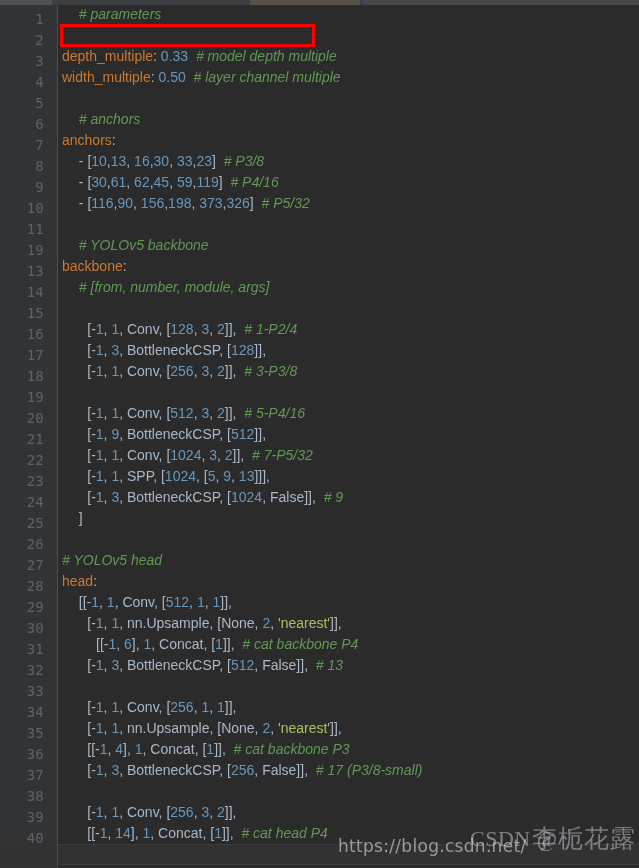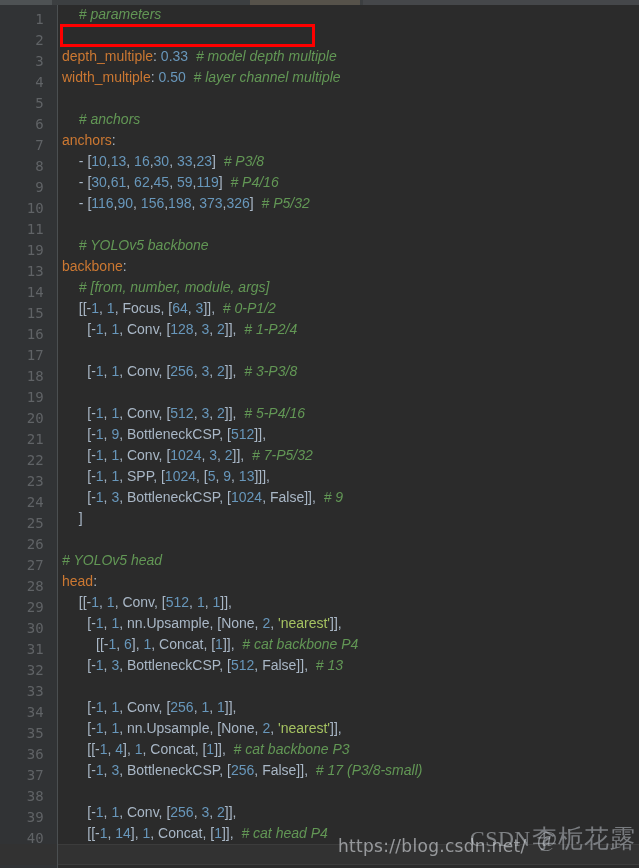--- a/index.html
+++ b/index.html
@@ -290,22 +290,22 @@
       <div class="code-line" style="top: 83px; left: 4px;"></div>
       <div class="code-line" style="top: 104px; left: 20.84px;"><span class="t-comment"># anchors</span></div>
       <div class="code-line" style="top: 125px; left: 4px;"><span class="t-key">anchors</span><span class="t-punct">:</span></div>
       <div class="code-line" style="top: 146px; left: 20.84px;"><span class="t-plain">- [</span><span class="t-num">10</span><span class="t-plain">,</span><span class="t-num">13</span><span class="t-plain">, </span><span class="t-num">16</span><span class="t-plain">,</span><span class="t-num">30</span><span class="t-plain">, </span><span class="t-num">33</span><span class="t-plain">,</span><span class="t-num">23</span><span class="t-plain">]  </span><span class="t-comment"># P3/8</span></div>
       <div class="code-line" style="top: 167px; left: 20.84px;"><span class="t-plain">- [</span><span class="t-num">30</span><span class="t-plain">,</span><span class="t-num">61</span><span class="t-plain">, </span><span class="t-num">62</span><span class="t-plain">,</span><span class="t-num">45</span><span class="t-plain">, </span><span class="t-num">59</span><span class="t-plain">,</span><span class="t-num">119</span><span class="t-plain">]  </span><span class="t-comment"># P4/16</span></div>
       <div class="code-line" style="top: 188px; left: 20.84px;"><span class="t-plain">- [</span><span class="t-num">116</span><span class="t-plain">,</span><span class="t-num">90</span><span class="t-plain">, </span><span class="t-num">156</span><span class="t-plain">,</span><span class="t-num">198</span><span class="t-plain">, </span><span class="t-num">373</span><span class="t-plain">,</span><span class="t-num">326</span><span class="t-plain">]  </span><span class="t-comment"># P5/32</span></div>
       <div class="code-line" style="top: 209px; left: 4px;"></div>
       <div class="code-line" style="top: 230px; left: 20.84px;"><span class="t-comment"># YOLOv5 backbone</span></div>
       <div class="code-line" style="top: 251px; left: 4px;"><span class="t-key">backbone</span><span class="t-punct">:</span></div>
       <div class="code-line" style="top: 272px; left: 20.84px;"><span class="t-comment"># [from, number, module, args]</span></div>
-      <div class="code-line" style="top: 293px; left: 20.84px;"><span class="t-plain">[[-</span><span class="t-num">1</span><span class="t-plain">, </span><span class="t-num">1</span><span class="t-plain">, Focus, [</span><span class="t-num">64</span><span class="t-plain">, </span><span class="t-num">3</span><span class="t-plain">]],  </span><span class="t-comment"># 0-P1/2</span></div>
       <div class="code-line" style="top: 314px; left: 29.26px;"><span class="t-plain">[-</span><span class="t-num">1</span><span class="t-plain">, </span><span class="t-num">1</span><span class="t-plain">, Conv, [</span><span class="t-num">128</span><span class="t-plain">, </span><span class="t-num">3</span><span class="t-plain">, </span><span class="t-num">2</span><span class="t-plain">]],  </span><span class="t-comment"># 1-P2/4</span></div>
+      <div class="code-line" style="top: 335px; left: 29.26px;"><span class="t-plain">[-</span><span class="t-num">1</span><span class="t-plain">, </span><span class="t-num">3</span><span class="t-plain">, BottleneckCSP, [</span><span class="t-num">128</span><span class="t-plain">]],</span></div>
       <div class="code-line" style="top: 356px; left: 29.26px;"><span class="t-plain">[-</span><span class="t-num">1</span><span class="t-plain">, </span><span class="t-num">1</span><span class="t-plain">, Conv, [</span><span class="t-num">256</span><span class="t-plain">, </span><span class="t-num">3</span><span class="t-plain">, </span><span class="t-num">2</span><span class="t-plain">]],  </span><span class="t-comment"># 3-P3/8</span></div>
       <div class="code-line" style="top: 398px; left: 29.26px;"><span class="t-plain">[-</span><span class="t-num">1</span><span class="t-plain">, </span><span class="t-num">1</span><span class="t-plain">, Conv, [</span><span class="t-num">512</span><span class="t-plain">, </span><span class="t-num">3</span><span class="t-plain">, </span><span class="t-num">2</span><span class="t-plain">]],  </span><span class="t-comment"># 5-P4/16</span></div>
       <div class="code-line" style="top: 419px; left: 29.26px;"><span class="t-plain">[-</span><span class="t-num">1</span><span class="t-plain">, </span><span class="t-num">9</span><span class="t-plain">, BottleneckCSP, [</span><span class="t-num">512</span><span class="t-plain">]],</span></div>
       <div class="code-line" style="top: 440px; left: 29.26px;"><span class="t-plain">[-</span><span class="t-num">1</span><span class="t-plain">, </span><span class="t-num">1</span><span class="t-plain">, Conv, [</span><span class="t-num">1024</span><span class="t-plain">, </span><span class="t-num">3</span><span class="t-plain">, </span><span class="t-num">2</span><span class="t-plain">]],  </span><span class="t-comment"># 7-P5/32</span></div>
       <div class="code-line" style="top: 461px; left: 29.26px;"><span class="t-plain">[-</span><span class="t-num">1</span><span class="t-plain">, </span><span class="t-num">1</span><span class="t-plain">, SPP, [</span><span class="t-num">1024</span><span class="t-plain">, [</span><span class="t-num">5</span><span class="t-plain">, </span><span class="t-num">9</span><span class="t-plain">, </span><span class="t-num">13</span><span class="t-plain">]]],</span></div>
       <div class="code-line" style="top: 482px; left: 29.26px;"><span class="t-plain">[-</span><span class="t-num">1</span><span class="t-plain">, </span><span class="t-num">3</span><span class="t-plain">, BottleneckCSP, [</span><span class="t-num">1024</span><span class="t-plain">, False]],  </span><span class="t-comment"># 9</span></div>
       <div class="code-line" style="top: 503px; left: 20.84px;"><span class="t-plain">]</span></div>
       <div class="code-line" style="top: 524px; left: 4px;"></div>
       <div class="code-line" style="top: 545px; left: 4px;"><span class="t-comment"># YOLOv5 head</span></div>
       <div class="code-line" style="top: 566px; left: 4px;"><span class="t-key">head</span><span class="t-punct">:</span></div>

